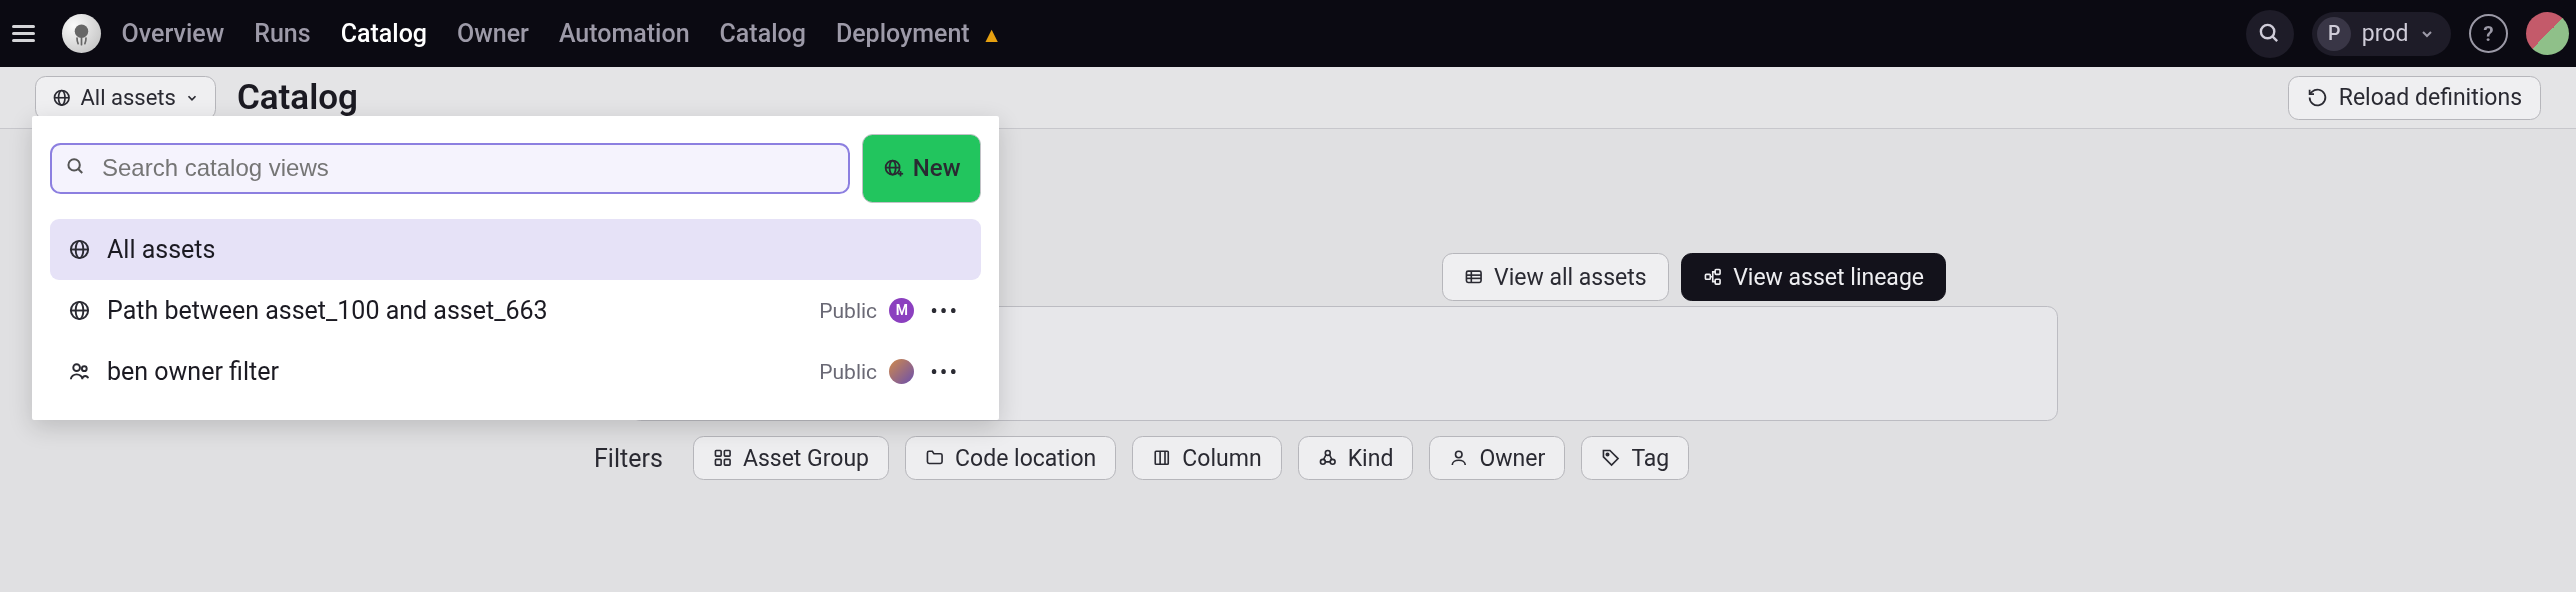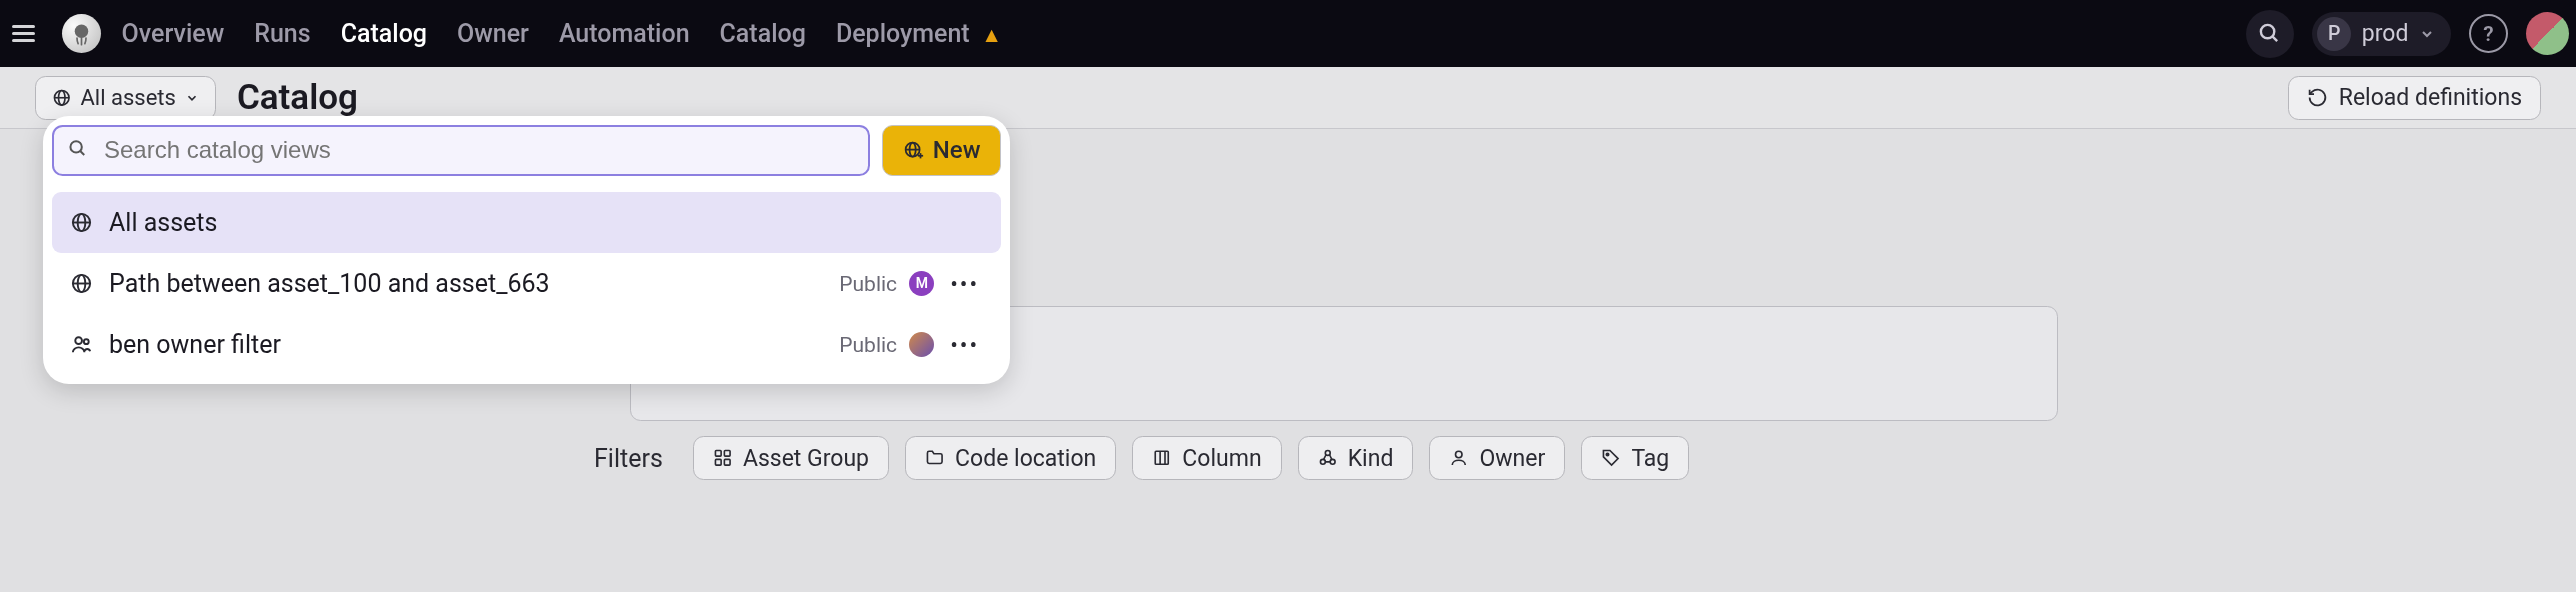--- a/index.html
+++ b/index.html
@@ -183,26 +183,26 @@
     
     .content {
       position: relative;
       padding: 35px;
     }
 
     
     .dd-popover {
       position: absolute;
       top: -13.3px;
-      left: 43px;
+      left: 32px;
       width: 967px;
       background: #ffffff;
-      border-radius: 26px;
+      border-radius: 2px;
       box-shadow: 0 7px 25px rgba(0,0,0,0.16);
-      padding: 9px;
+      padding: 18px;
       z-index: 100;
     }
     .dd-header {
       display: flex;
       gap: 12.4px;
       align-items: center;
       margin-bottom: 12.4px;
     }
     .dd-search {
       flex: 1;
@@ -219,24 +219,24 @@
       outline: none;
     }
     .dd-search .sicon {
       position: absolute;
       left: 16px;
       top: 50%;
       transform: translateY(-50%);
       color: #555;
     }
     .new-btn {
-      background: #eab308;
+      background: #22c55e;
       border: 1.3px solid #c2c2c7;
       border-radius: 10.6px;
-      height: 51px;
+      height: 69px;
       padding: 0 19.5px;
       display: flex;
       align-items: center;
       gap: 9px;
       font-size: 24px;
       font-weight: 500;
       color: #2a2a32;
       cursor: pointer;
     }
     .dd-list {
@@ -497,20 +497,40 @@
         </div>
         <div class="dd-item-meta">
           <span>Public</span>
           <div class="badge user"></div>
           <span class="dots">•••</span>
         </div>
       </div>
     </div>
   </div>
 
+  <div class="view-row">
+    <div class="view-btn light">
+      <svg width="19.5" height="19.5" viewBox="0 0 24 24" fill="none" stroke="#2a2a32" stroke-width="2">
+          <rect x="3" y="5" width="18" height="14" rx="2"></rect>
+          <line x1="3" y1="10" x2="21" y2="10"></line>
+          <line x1="3" y1="14" x2="21" y2="14"></line>
+          <line x1="9" y1="5" x2="9" y2="19"></line>
+        </svg>
+      <span>View all assets</span>
+    </div>
+    <div class="view-btn dark">
+      <svg width="19.5" height="19.5" viewBox="0 0 24 24" fill="none" stroke="#eeeef1" stroke-width="2">
+          <rect x="3" y="9" width="6" height="6" rx="1"></rect>
+          <rect x="15" y="3" width="6" height="6" rx="1"></rect>
+          <rect x="15" y="15" width="6" height="6" rx="1"></rect>
+          <path d="M9 12 h3 M12 12 v-6 h3 M12 12 v6 h3"></path>
+        </svg>
+      <span>View asset lineage</span>
+    </div>
+  </div>
 
   <div class="filter-box"></div>
 
   <div class="filter-row">
     <span class="filter-label">Filters</span>
     <div class="chip">
       <svg width="19.5" height="19.5" viewBox="0 0 24 24" fill="none" stroke="#2a2a32" stroke-width="2">
           <rect x="3" y="3" width="7" height="7" rx="1"></rect>
           <rect x="14" y="3" width="7" height="7" rx="1"></rect>
           <rect x="3" y="14" width="7" height="7" rx="1"></rect>

